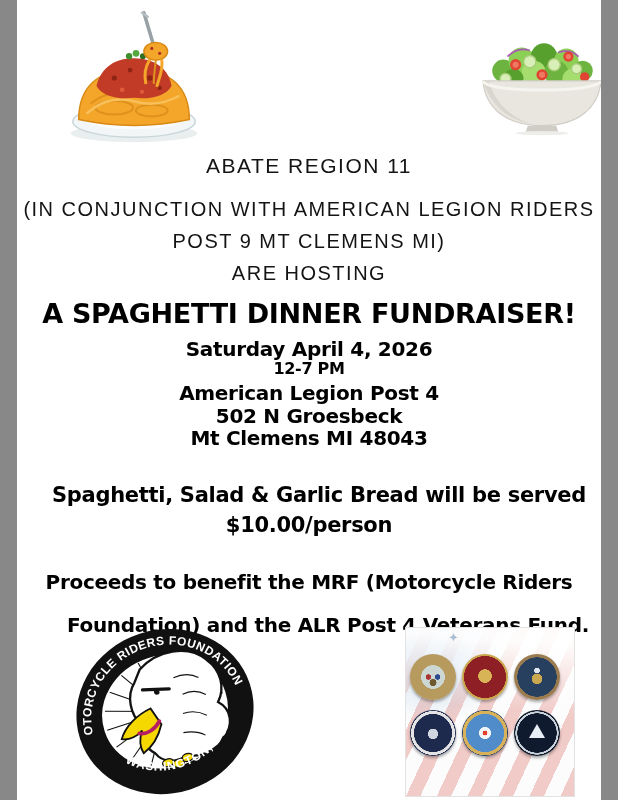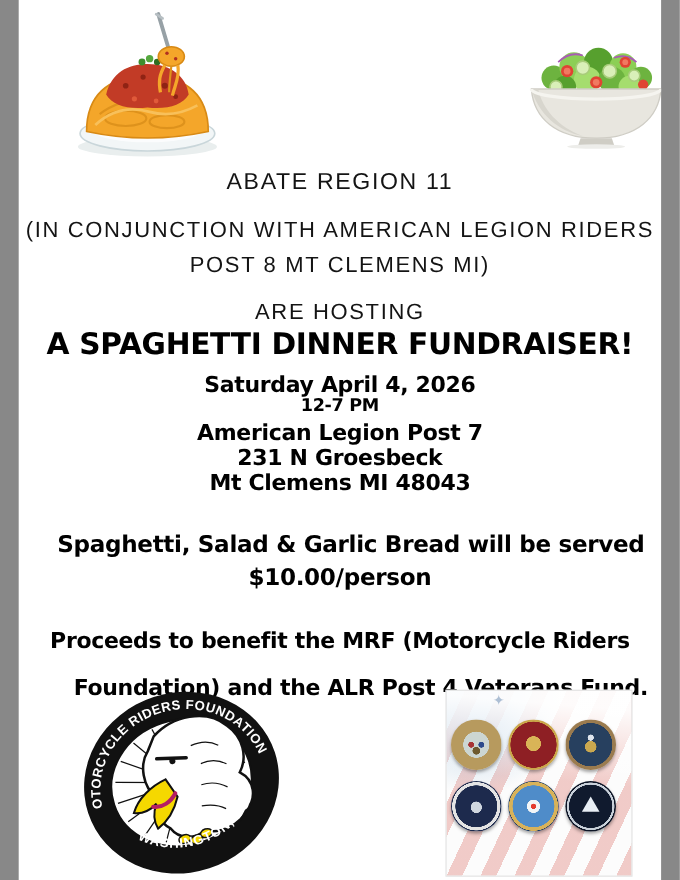--- a/index.html
+++ b/index.html
@@ -13,21 +13,21 @@
     white-space:nowrap;
   }
   
   .intro{
     font-family:"Liberation Sans",sans-serif;
     font-weight:400;color:#141414;letter-spacing:1.5px;font-size:20px;
   }
   .intro-org{top:155px;font-size:21px;}
   .intro-conj1{top:199px;}
   .intro-conj2{top:231px;}
-  .intro-host{top:274px;}
+  .intro-host{top:263px;}
   
   .comic{font-family:"DejaVu Sans",sans-serif;font-weight:700;letter-spacing:-0.3px;text-align:center;}
   .title{top:300px;font-size:27px;}
   .d-date{top:339px;font-size:20px;}
   .d-time{top:361px;font-size:16px;}
   .d-venue{top:383px;font-size:20px;}
   .d-addr{top:406px;font-size:20px;}
   .d-city{top:428px;font-size:20px;}
   .menu-line{top:484px;font-size:21px;padding-left:20px;}
   .price-line{top:514px;font-size:21px;}
@@ -158,28 +158,28 @@
     <circle cx="98" cy="34" r="5" fill="#d9efb8" stroke="#a8cc7a" stroke-width="1.4"></circle>
     <path d="M 6,46 C 8,72 28,90 64,90 C 100,90 120,72 122,46 Z" fill="#e8e6df" stroke="#cfcdc5" stroke-width="1.2"></path>
     <path d="M 6,46 C 12,68 30,84 52,88 C 30,80 16,64 12,46 Z" fill="#d8d6ce"></path>
     <path d="M 6,46 A 58,9 0 0 0 122,46" fill="none" stroke="#f5f4ef" stroke-width="3"></path>
     <path d="M 50,90 L 48,96 L 80,96 L 78,90 Z" fill="#cfcdc5"></path>
     <ellipse cx="64" cy="97.5" rx="26" ry="2" fill="#ededea"></ellipse>
   </svg>
 
   <div class="line intro intro-org">ABATE REGION 11</div>
   <div class="line intro intro-conj1">(IN CONJUNCTION WITH AMERICAN LEGION RIDERS</div>
-  <div class="line intro intro-conj2">POST 8 MT CLEMENS MI)</div>
+  <div class="line intro intro-conj2">POST 9 MT CLEMENS MI)</div>
   <div class="line intro intro-host">ARE HOSTING</div>
 
   <div class="line comic title">A SPAGHETTI DINNER FUNDRAISER!</div>
   <div class="line comic d-date">Saturday April 4, 2026</div>
   <div class="line comic d-time">12-7 PM</div>
-  <div class="line comic d-venue">American Legion Post 7</div>
-  <div class="line comic d-addr">231 N Groesbeck</div>
+  <div class="line comic d-venue">American Legion Post 4</div>
+  <div class="line comic d-addr">502 N Groesbeck</div>
   <div class="line comic d-city">Mt Clemens MI 48043</div>
 
   <div class="line comic menu-line">Spaghetti, Salad &amp; Garlic Bread will be served</div>
   <div class="line comic price-line">$10.00/person</div>
 
   <div class="line comic proceeds1">Proceeds to benefit the MRF (Motorcycle Riders</div>
   <div class="line comic proceeds2">Foundation) and the ALR Post 4 Veterans Fund.</div>
 
   <svg class="art mrf-art" viewBox="0 0 200 185" aria-hidden="true">
     <g transform="rotate(-18 100 92)">

